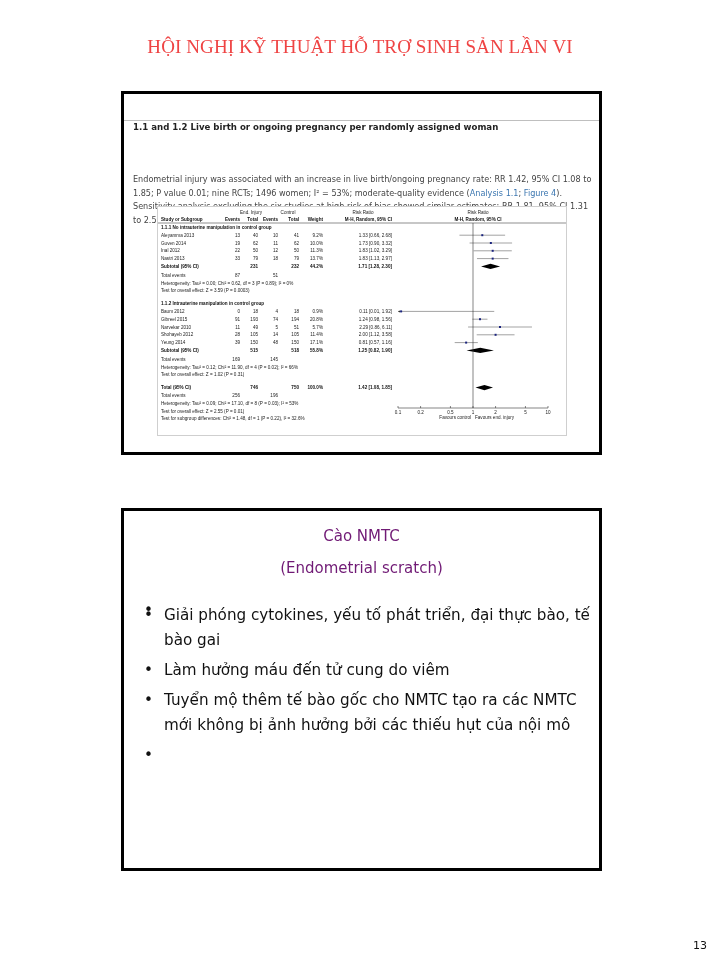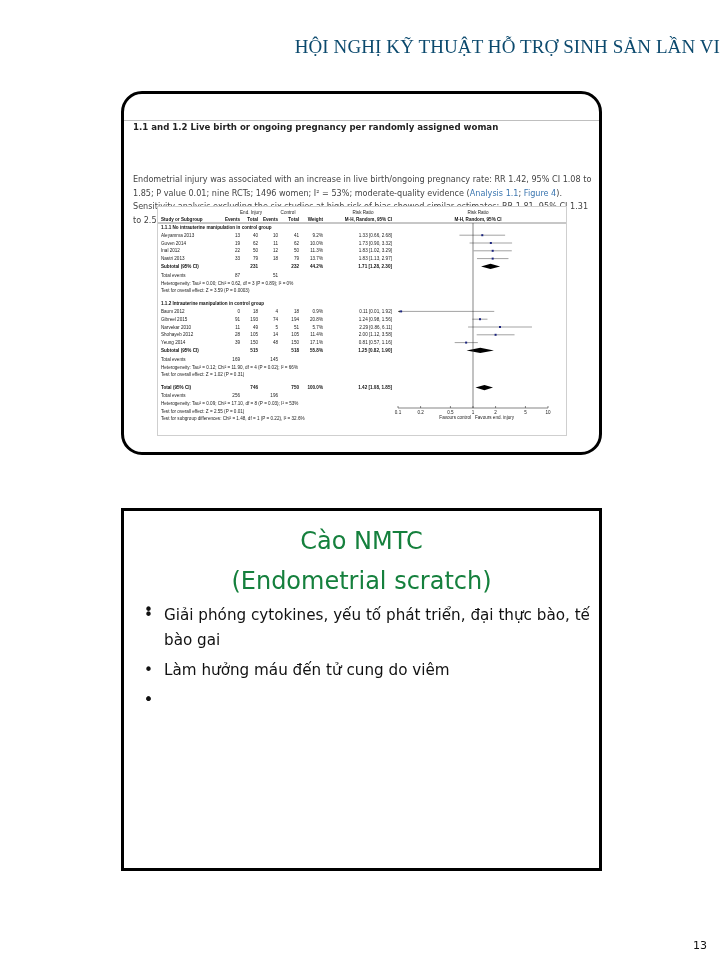--- a/index.html
+++ b/index.html
@@ -1,29 +1,29 @@
 <!DOCTYPE html>
 <html><head>
 <meta charset="utf-8">
 <style>
   html, body { margin:0; padding:0; }
   body { width:720px; height:960px; background:#ffffff; position:relative; overflow:hidden; font-family:"Liberation Sans", sans-serif; color:#000; }
-  .conf-title { position:absolute; left:0; top:36px; width:720px; text-align:right; font-family:"Liberation Serif", serif; font-size:19px; letter-spacing:0.1px; color:#0c4a6e; }
+  .conf-title { position:absolute; left:0; top:36px; width:720px; text-align:center; font-family:"Liberation Serif", serif; font-size:19px; letter-spacing:0.1px; color:#ef4444; }
   .slide { position:absolute; left:121px; width:475px; border:3px solid #000; background:#fff; box-sizing:content-box; }
-  .slide-top { top:91px; height:358px;border-radius:21px; }
+  .slide-top { top:91px; height:358px; }
   .slide-bottom { top:508px; height:357px; }
   .cochrane-head { position:absolute; left:0; right:0; top:26px; border-top:1px solid #bfbfbf; }
   .cochrane-h { position:absolute; left:9px; top:28px; font-family:"DejaVu Sans", sans-serif; font-size:8.6px; font-weight:bold; color:#222; white-space:nowrap; }
   .cochrane-p { position:absolute; left:9px; top:47px; width:462px; font-family:"DejaVu Sans", sans-serif; font-size:8.1px; line-height:13.5px; color:#444;margin-top:32px; }
   .cochrane-p .lnk { color:#3b76b0; }
   .forest { position:absolute; left:33px; top:112px; width:408px; height:228px; border:1px solid #cfcfcf; background:#fff; }
   .forest svg { position:absolute; left:0; top:0; }
   .ft { font-family:"Liberation Sans", sans-serif; font-size:4.6px; fill:#222; }
   .ftb { font-family:"Liberation Sans", sans-serif; font-size:4.6px; fill:#111; font-weight:bold; }
-  .slide-title { position:absolute; left:0; right:0; text-align:center; font-family:"DejaVu Sans", sans-serif; font-size:24px; color:#15803d; }
+  .slide-title { position:absolute; left:0; right:0; text-align:center; font-family:"DejaVu Sans", sans-serif; font-size:15px; color:#701a75; }
   .bullets { position:absolute; left:14px; top:87px; width:456px; list-style:none; margin:0; padding:0; font-family:"DejaVu Sans", sans-serif; font-size:15.2px; line-height:25px; color:#111; }
   .bullets li { position:relative; padding-left:26px; margin-bottom:5px; }
   .bullets li .dot { position:absolute; left:6px; top:0; }
   .page-num { position:absolute; right:13px; top:939px; font-family:"DejaVu Sans", sans-serif; font-size:11px; color:#111; }
 </style>
 </head>
 <body>
 
 <div class="conf-title">HỘI NGHỊ KỸ THUẬT HỖ TRỢ SINH SẢN LẦN VI</div>
 
@@ -183,23 +183,23 @@
         <line x1="390" y1="199" x2="390" y2="201" stroke="#333" stroke-width="0.6"></line>
         <text x="390" y="207" class="ft" text-anchor="middle">10</text>
         <text x="313" y="212" class="ft" text-anchor="end">Favours control</text>
         <text x="317" y="212" class="ft" text-anchor="start">Favours end. injury</text>
       </svg>
   </div>
 </div>
 
 <div class="slide slide-bottom">
   <div class="slide-title" style="top:16px;">Cào NMTC</div>
-  <div class="slide-title" style="top:48px;margin-top:8px;">(Endometrial scratch)</div>
+  <div class="slide-title" style="top:48px;">(Endometrial scratch)</div>
   <ul class="bullets">
     <li><span class="dot">•</span></li>
     <li><span class="dot">•</span><span>Giải phóng cytokines, yếu tố phát triển, đại thực bào, tế bào gai</span></li>
     <li><span class="dot">•</span><span>Làm hưởng máu đến tử cung do viêm</span></li>
-    <li><span class="dot">•</span></li>
+    <li><span class="dot">•</span><span>Tuyển mộ thêm tế bào gốc cho NMTC tạo ra các NMTC mới không bị ảnh hưởng bởi các thiếu hụt của nội mô</span></li>
     <li><span class="dot">•</span></li>
   </ul>
 </div>
 
 <div class="page-num">13</div>
 
 </body></html>

